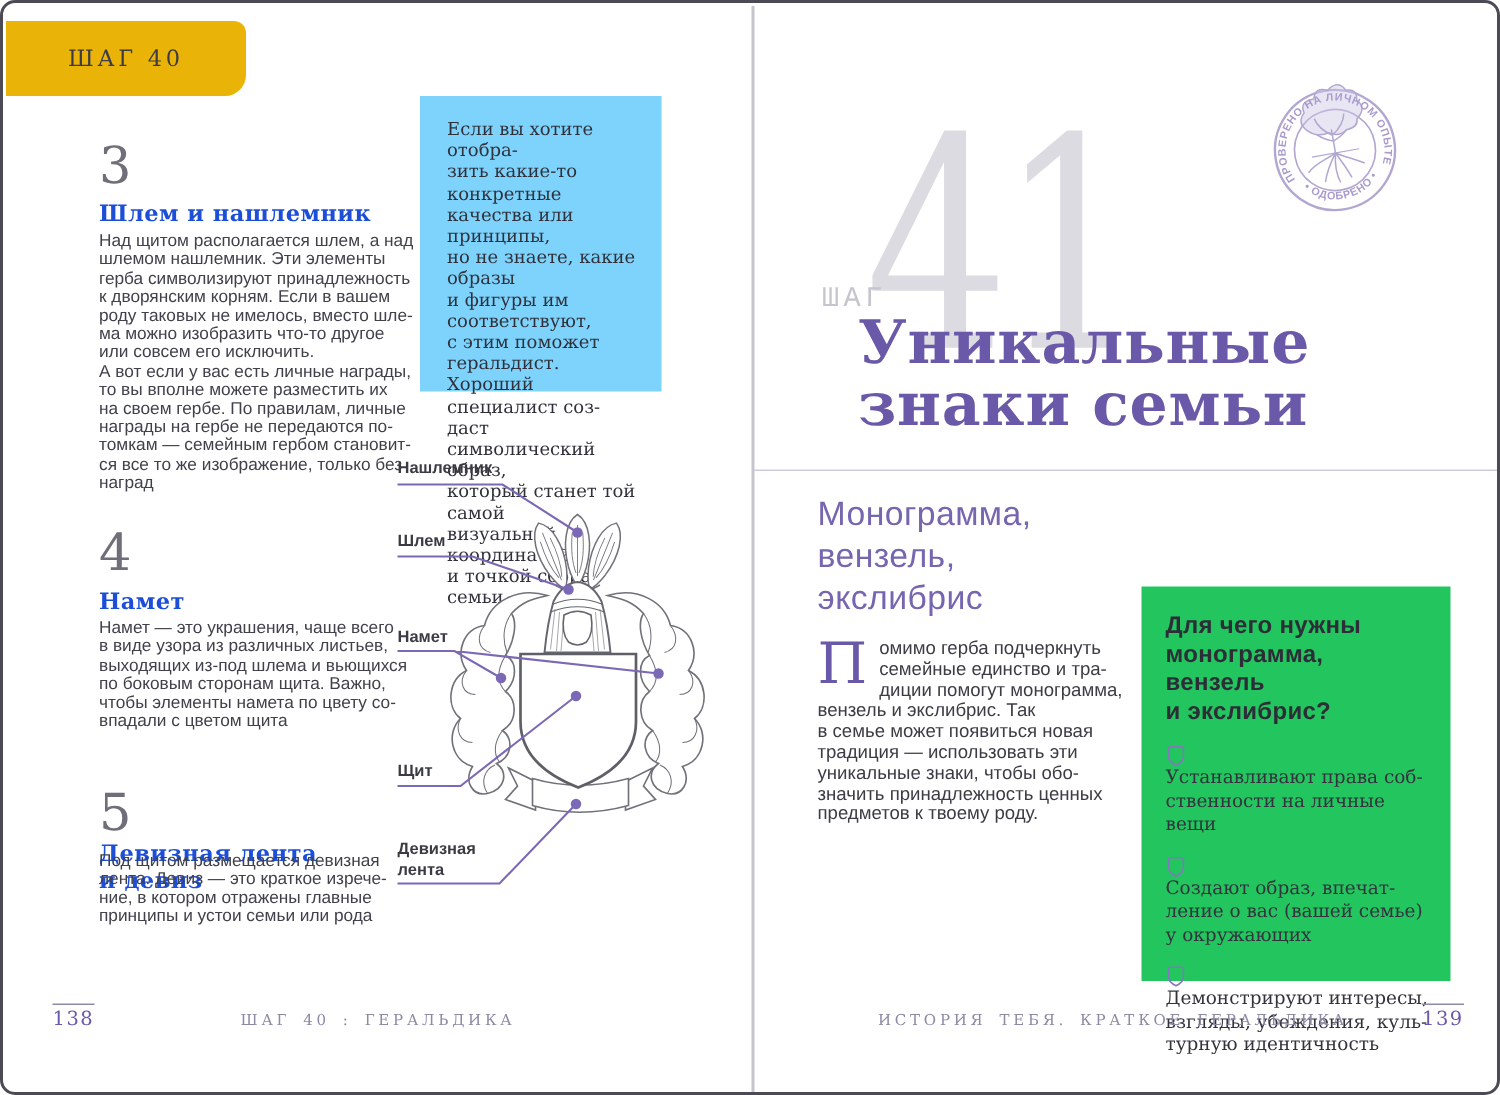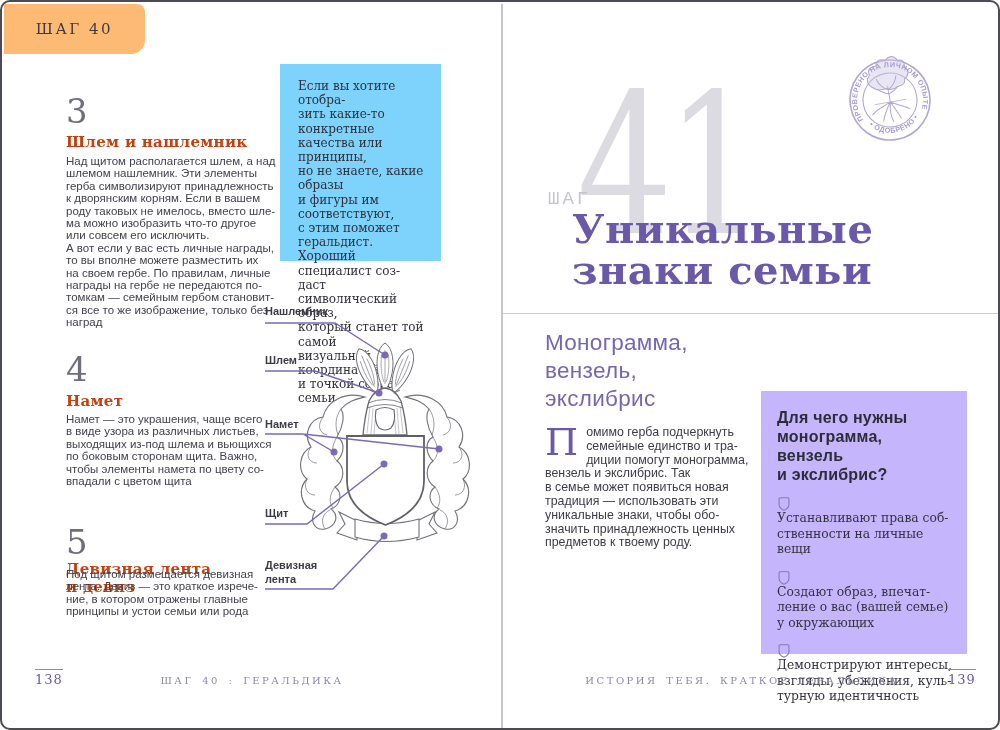--- a/index.html
+++ b/index.html
@@ -4,26 +4,26 @@
 <style>
   * { margin:0; padding:0; box-sizing:border-box; }
   html,body { background:#ffffff; }
   body { width:1000px; height:730px; position:relative; font-family:"Liberation Sans",sans-serif; }
   .spread { position:absolute; left:0; top:0; width:1000px; height:730px;
             border:2px solid #4c4a54; border-radius:10px; background:#fff; overflow:hidden; }
   .abs { position:absolute; }
   .pre { white-space:pre-line; }
 
   
-  .tab { left:2px; top:2px; width:141px; height:50px; background:#fdba74;
+  .tab { left:2px; top:12px; width:160px; height:50px; background:#eab308;
          border-radius:0 8px 14px 0; display:flex; align-items:center; justify-content:center; }
   .tab span { font-family:"DejaVu Serif",serif; font-size:15px; letter-spacing:2.5px; color:#3d3c46; }
 
   .sec-num { font-family:"DejaVu Serif",serif; font-size:34px; font-weight:400; color:#6f6e79; line-height:1; }
-  .sec-head { font-family:"DejaVu Serif",serif; font-size:15px; font-weight:700; color:#c2410c;
+  .sec-head { font-family:"DejaVu Serif",serif; font-size:15px; font-weight:700; color:#1d4ed8;
               letter-spacing:.3px; line-height:1.2; }
   .sec-body { font-size:11.5px; line-height:12.4px; color:#41414b; width:215px; }
 
   .note-box { left:278px; top:62px; width:161px; height:197px; background:#7dd3fc;
               padding:15px 14px 0 18px; }
   .note-box .txt { font-family:"DejaVu Serif",serif; font-size:12px; line-height:14.2px; color:#30303a; }
 
   .diagram { left:255px; top:295px; }
 
   
@@ -33,21 +33,21 @@
   .step-label { left:546px; top:186px; font-family:Liberation Mono, monospace; font-size:19px;
                 letter-spacing:3px; color:#c6c5cd; }
   .title { left:570px; top:207px; font-family:"DejaVu Serif",serif; font-weight:700; font-size:40px;
            line-height:1.02; color:#6a58a8; letter-spacing:.5px; }
   .rule { left:501px; top:311px; width:497px; height:1px; background:#cfcadf; }
   .subtitle { left:543px; top:327px; font-size:22.5px; line-height:28px; color:#7566af; letter-spacing:.3px; }
   .body-right { left:543px; top:424px; width:220px; font-size:12.4px; line-height:13.8px; color:#3c3c45; }
   .dropcap { float:left; font-family:"DejaVu Serif",serif; font-size:38px; line-height:30px;
              color:#6a58a8; margin:1px 8px 0 0; }
 
-  .info-box { left:759px; top:389px; width:206px; height:263px; background:#c4b5fd; padding:17px 15px 0 16px; }
+  .info-box { left:759px; top:389px; width:206px; height:263px; background:#22c55e; padding:17px 15px 0 16px; }
   .info-head { font-size:16px; font-weight:700; line-height:19px; color:#2d2d37; letter-spacing:.2px; }
   .info-item { display:flex; margin-top:11px;flex-direction:column; }
   .info-item .icon { flex:0 0 14px; margin:2px 8px 0 0; }
   .info-item .txt { font-family:"DejaVu Serif",serif; font-size:12.3px; line-height:15.5px; color:#33333d; }
 
   .stamp { left:832px; top:42px; }
 
   
   .pagenum { font-family:"DejaVu Serif",serif; font-size:13px; color:#6a58a8; letter-spacing:1px;
              border-top:1px solid #8f8aa8; padding-top:2px; }

